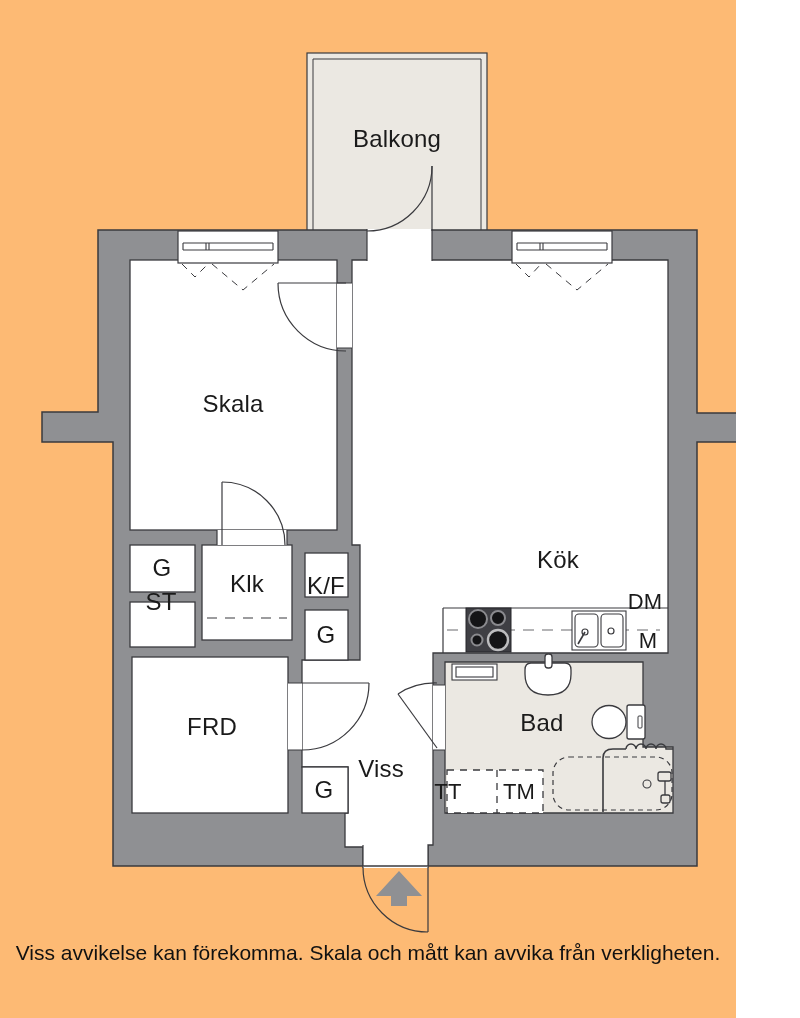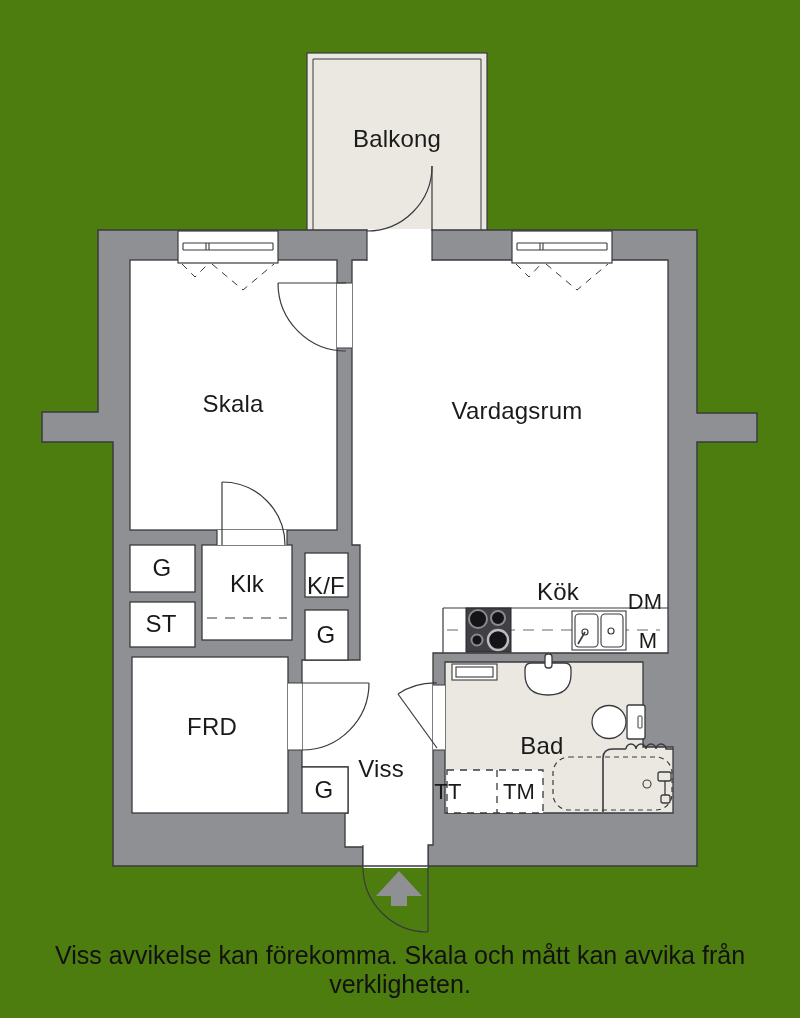--- a/index.html
+++ b/index.html
@@ -1,29 +1,29 @@
 <!DOCTYPE html>
 <html><head>
 <meta charset="utf-8">
 <style>
   html,body{margin:0;padding:0;background:#ffffff;}
   #stage{
-    position:relative;width:800px;height:1018px;background:#4d7c0f;
+    position:relative;width:736px;height:1018px;background:#fdba74;
     font-family:"Liberation Sans", sans-serif;overflow:hidden;
   }
   #plan-svg{position:absolute;left:0;top:0;width:800px;height:1018px;}
   .lbl{
     position:absolute;transform:translate(-50%,-50%);
     color:#1a1a1a;font-size:24px;white-space:nowrap;letter-spacing:0.2px;
   }
   .lbl.small{font-size:22px;}
   .lbl.room{font-size:24px;}
   #disclaimer{
     position:absolute;left:0;right:0;top:941px;text-align:center;
-    color:#111;font-size:25px;
+    color:#111;font-size:21px;
   }
 </style>
 </head>
 <body>
 
 <div id="stage">
 
   <svg id="plan-svg" viewBox="0 0 800 1018">
 
     <g>
@@ -153,30 +153,29 @@
       <path d="M497,770 V813" fill="none" stroke="#3A3A3E" stroke-width="1.3" stroke-dasharray="7,6"></path>
     </g>
 
     <path d="M207,618 H287" fill="none" stroke="#3A3A3E" stroke-width="1.2" stroke-dasharray="10,8"></path>
 
     <path d="M399,871 L422,896 H407 V906 H391 V896 H376 Z" fill="#8F9093" stroke="none"></path>
   </svg>
 
   <div class="lbl room" style="left:397px;top:139px">Balkong</div>
   <div class="lbl room" style="left:233px;top:404px">Skala</div>
-  <div class="lbl room" style="left:517px;top:411px">Vardagsrum</div>
-  <div class="lbl room" style="left:558px;top:592px">Kök</div>
+  <div class="lbl room" style="left:558px;top:560px">Kök</div>
   <div class="lbl" style="left:162px;top:568px">G</div>
   <div class="lbl" style="left:247px;top:584px">Klk</div>
   <div class="lbl" style="left:326px;top:586px">K/F</div>
-  <div class="lbl" style="left:161px;top:624px">ST</div>
+  <div class="lbl" style="left:161px;top:602px">ST</div>
   <div class="lbl" style="left:326px;top:635px">G</div>
   <div class="lbl room" style="left:212px;top:727px">FRD</div>
   <div class="lbl" style="left:324px;top:790px">G</div>
   <div class="lbl room" style="left:381px;top:769px">Viss</div>
-  <div class="lbl room" style="left:542px;top:746px">Bad</div>
+  <div class="lbl room" style="left:542px;top:723px">Bad</div>
   <div class="lbl small" style="left:448px;top:792px">TT</div>
   <div class="lbl small" style="left:519px;top:792px">TM</div>
   <div class="lbl small" style="left:645px;top:602px">DM</div>
   <div class="lbl small" style="left:648px;top:641px">M</div>
 
   <div id="disclaimer">Viss avvikelse kan förekomma. Skala och mått kan avvika från verkligheten.</div>
 </div>
 
 </body></html>

